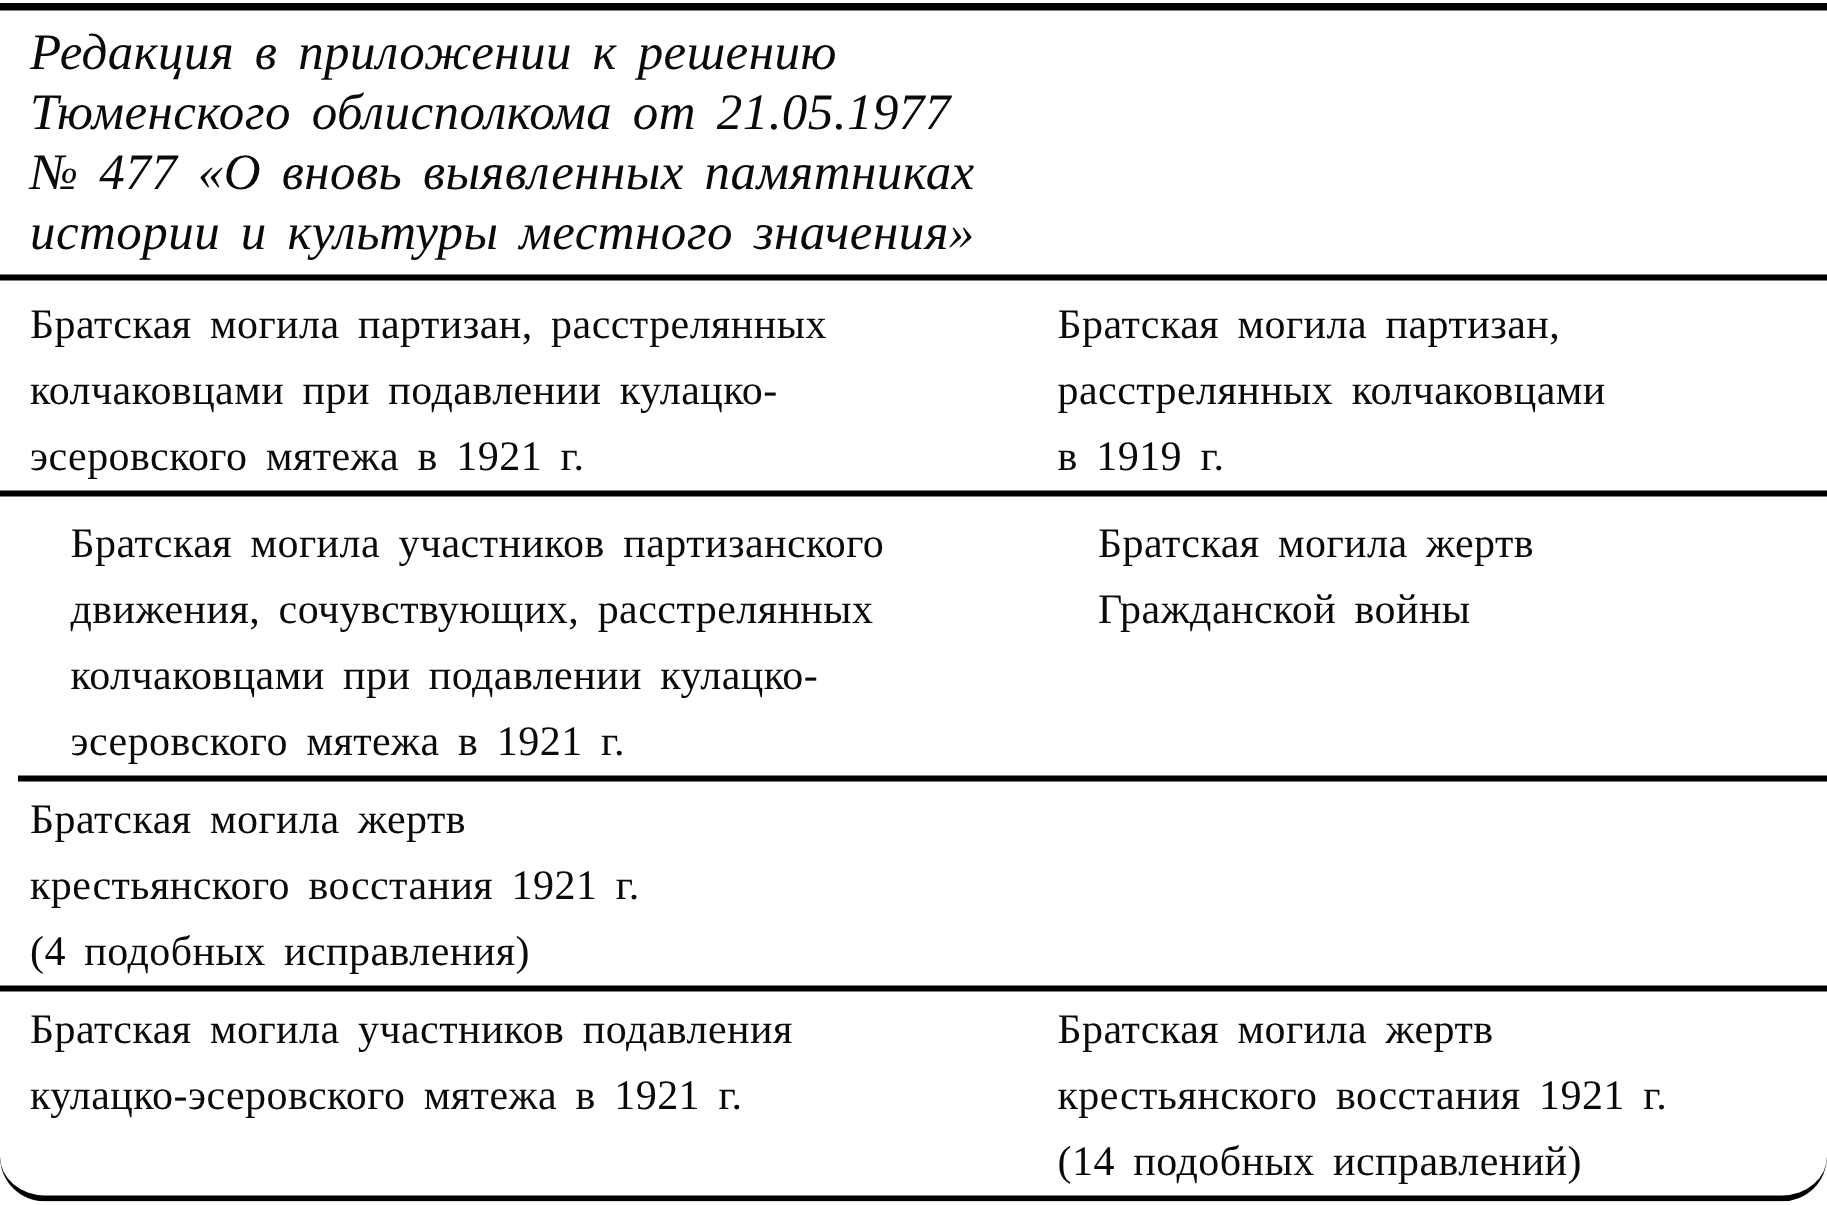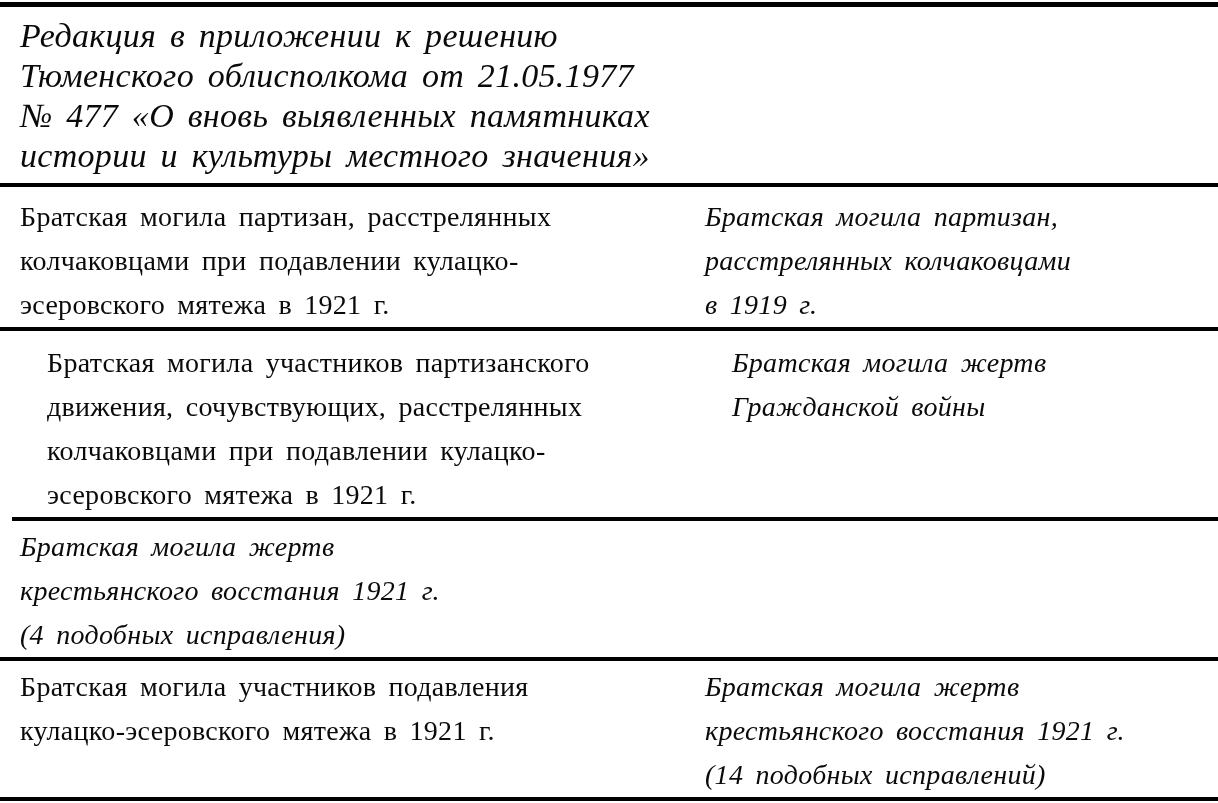--- a/index.html
+++ b/index.html
@@ -30,39 +30,39 @@
     border-bottom: 4px solid #000000;
     box-sizing: border-box;
   }
   .cell {
     white-space: pre;          
     overflow: hidden;
     word-spacing: 5px;
     letter-spacing: 0.3px;
   }
   .cell.col1 { padding-left: 20px; padding-right: 6px; }
-  .cell.col2 { padding-left: 20px; padding-right: 4px; font-style: italic; }
+  .cell.col2 { padding-left: 20px; padding-right: 4px; }
 
   
   .row-header { padding: 9px 0 7px; }
   .row-header .cell {
     font-style: italic;
     font-size: 34px;
     line-height: 40px;
   }
 
   
   .row-body .cell {
     font-size: 28px;
     line-height: 44px;
   }
   .row-1 { padding: 8px 0 0; }
   .row-2 { padding: 10px 15px 0; margin-left: 12px; }
   .row-3 { padding: 4px 0 0; }
-  .row-4 { padding: 4px 0 0; }
+  .row-4 { padding: 4px 0 0; border-radius: 30px; }
 </style>
 </head>
 <body>
 
 <div class="page">
   <div class="table">
 
     <div class="row row-header">
       <div class="cell col1">Редакция в приложении к решению
 Тюменского облисполкома от 21.05.1977

